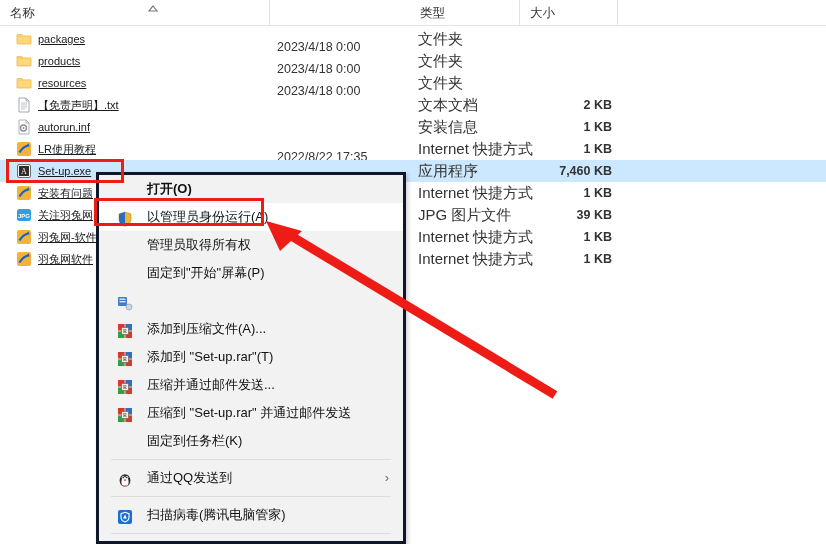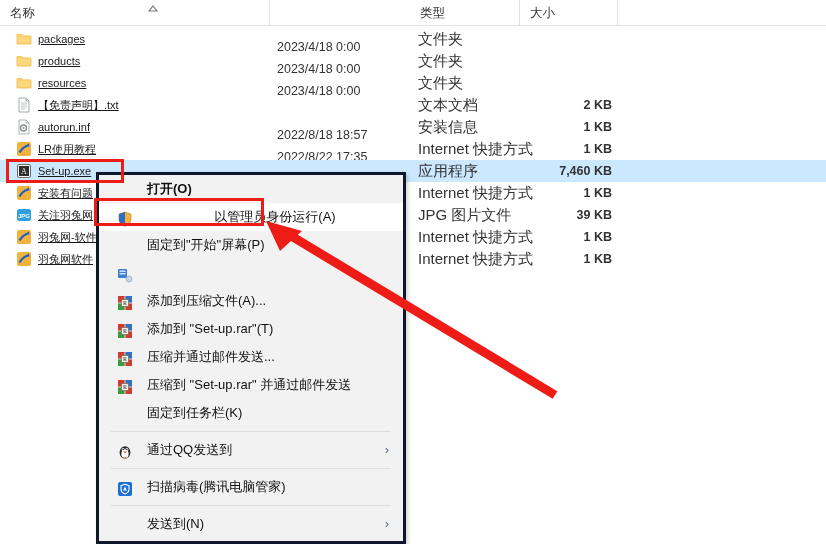--- a/index.html
+++ b/index.html
@@ -70,21 +70,21 @@
     overflow:hidden;
     height:372px;
   }
   .mi{
     position:relative;height:28px;line-height:28px;
     font-size:13px;color:#111;
     padding-left:48px;white-space:nowrap;
     box-sizing:border-box;
   }
   .mi.bold{font-weight:bold;}
-  .mi.hover{background:#ffffff;text-align:center;}
+  .mi.hover{background:#ffffff;}
   .mi .m-icon{position:absolute;left:18px;top:6px;width:16px;height:16px;}
   .mi .chev{
     position:absolute;right:14px;top:0;height:28px;line-height:28px;
     font-size:13px;color:#5a6b8c;
   }
   .msep{height:1px;background:#dcdcdc;margin:4px 12px 4px 12px;}
 
   
   .ann-box{
     position:absolute;border:3px solid #ee1c16;box-sizing:border-box;
@@ -165,21 +165,20 @@
       <div class="row">
         <span class="icon ic">
           <svg width="16" height="16" viewBox="0 0 16 16">
             <path d="M3 1h7l3 3v11H3z" fill="#fdfdfd" stroke="#a8adb2" stroke-width="0.9"></path>
             <path d="M10 1v3h3" fill="none" stroke="#a8adb2" stroke-width="0.9"></path>
             <circle cx="7.5" cy="9" r="3" fill="none" stroke="#8a9096" stroke-width="1.4"></circle>
             <circle cx="7.5" cy="9" r="1" fill="#8a9096"></circle>
           </svg>
         </span>
         <span class="name">autorun.inf</span>
-        <span class="date">2022/8/18 18:57</span>
         <span class="type">安装信息</span>
         <span class="size">1 KB</span>
       </div>
       <div class="row">
         <span class="icon ic">
           <svg width="16" height="16" viewBox="0 0 16 16">
             <rect x="1" y="1" width="14" height="14" rx="2" fill="#f2b33d"></rect>
             <path d="M3.5 11.5c3-5 6-6.5 9-7" fill="none" stroke="#1b62c4" stroke-width="2.2"></path>
             <path d="M12.5 2.3l1.2 3.2-3.3-.7z" fill="#1b62c4"></path>
             <path d="M1.5 10.5h4v4h-4z" fill="#ffffff" opacity="0.0"></path>
@@ -262,20 +261,21 @@
         <span class="size">1 KB</span>
       </div>
     </div>
 
   <div class="ctx-menu" id="ctx-menu">
       <div class="mi bold"><span>打开(O)</span></div>
       <div class="mi hover"><span class="m-icon"><svg width="16" height="16" viewBox="0 0 16 16">
             <path d="M8 1l6 2v5.2C14 12 11 14.4 8 15.2 5 14.4 2 12 2 8.2V3z" fill="#f2b33d" stroke="#b8851f" stroke-width="0.6"></path>
             <path d="M8 1l-6 2v5.2C2 12 5 14.4 8 15.2z" fill="#2d6cc4"></path>
           </svg></span><span>以管理员身份运行(A)</span></div>
+      <div class="mi"><span>管理员取得所有权</span></div>
       <div class="mi"><span>固定到"开始"屏幕(P)</span></div>
       <div class="mi"><span class="m-icon"><svg width="16" height="16" viewBox="0 0 16 16">
             <rect x="1" y="2" width="9" height="9" rx="1" fill="#3f7fd0"></rect>
             <rect x="2.5" y="3.5" width="6" height="1.4" fill="#dbe8f8"></rect>
             <rect x="2.5" y="6" width="6" height="1.4" fill="#dbe8f8"></rect>
             <circle cx="12" cy="12" r="3" fill="#c9d6e4" stroke="#8fa3b8" stroke-width="0.7"></circle>
           </svg></span></div>
       <div class="mi"><span class="m-icon"><svg width="16" height="16" viewBox="0 0 16 16">
             <rect x="1" y="1" width="6.6" height="6.6" fill="#d23b2e"></rect>
             <rect x="8.4" y="1" width="6.6" height="6.6" fill="#2f6fc4"></rect>

